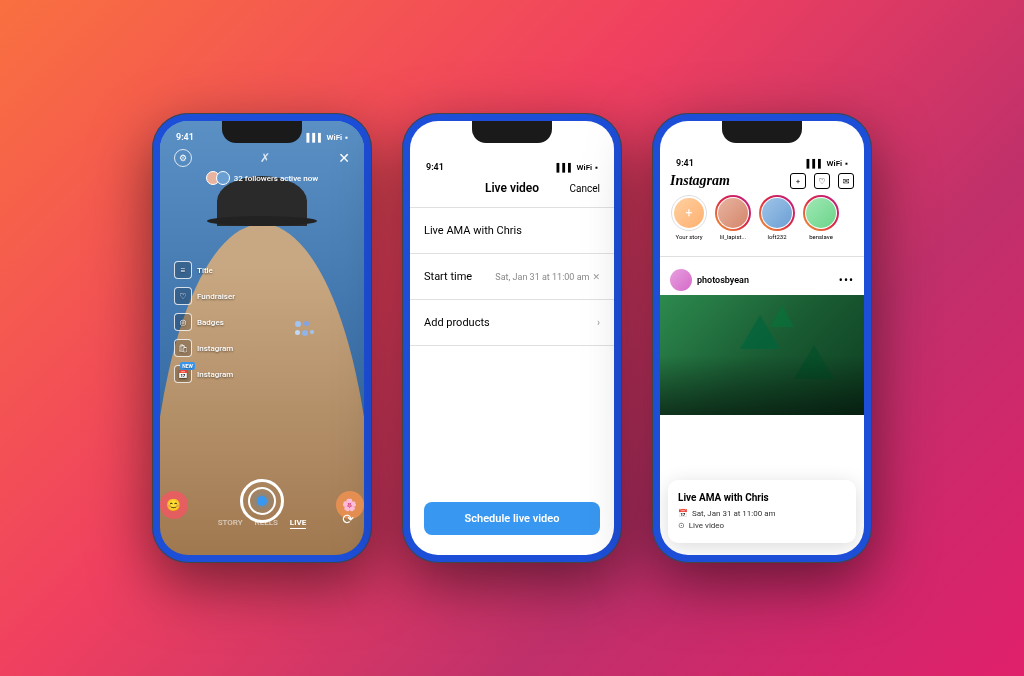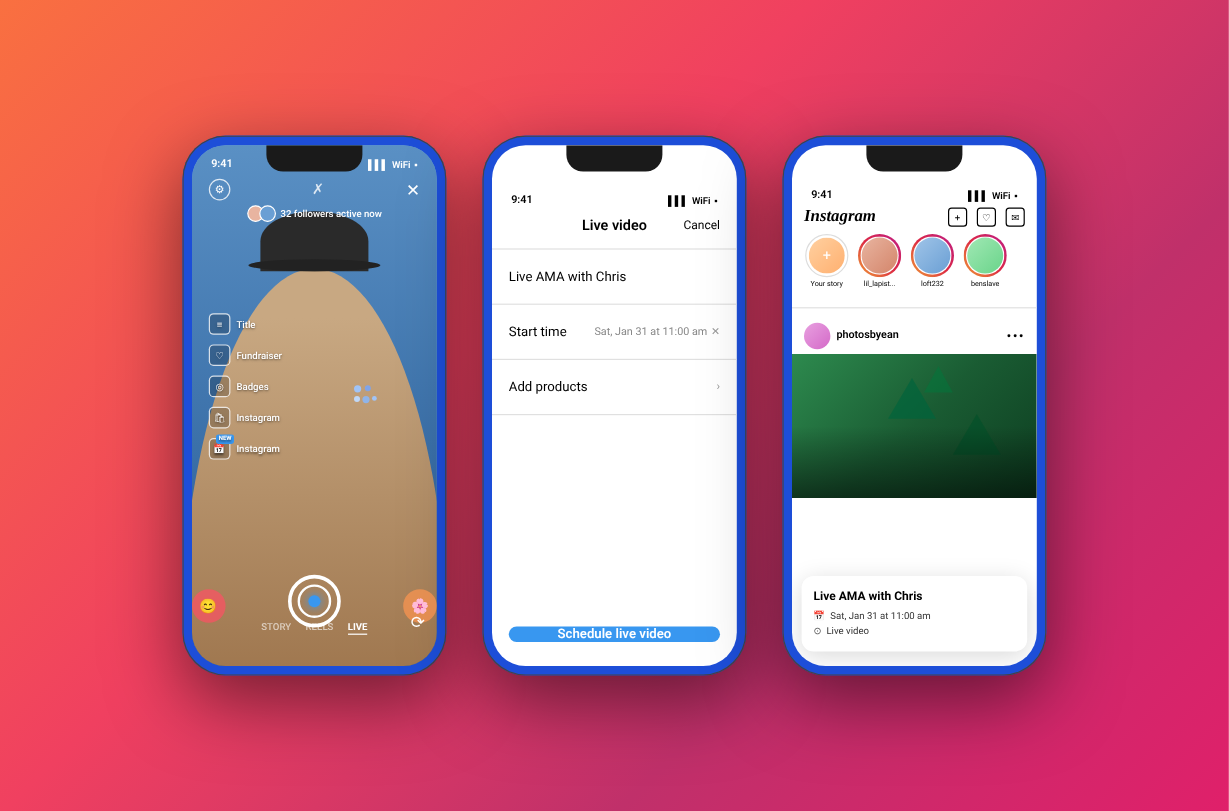--- a/index.html
+++ b/index.html
@@ -360,20 +360,21 @@
       font-size: 10px;
       color: #999;
     }
 
     .schedule-btn {
       margin: auto 14px 20px;
       background: #3897f0;
       color: #fff;
       border: none;
       border-radius: 8px;
+      padding: 10px;
       font-size: 11px;
       font-weight: 600;
       text-align: center;
       width: calc(100% - 28px);
     }
 
     
     .phone3 .phone-inner {
       background: #fff;
     }

